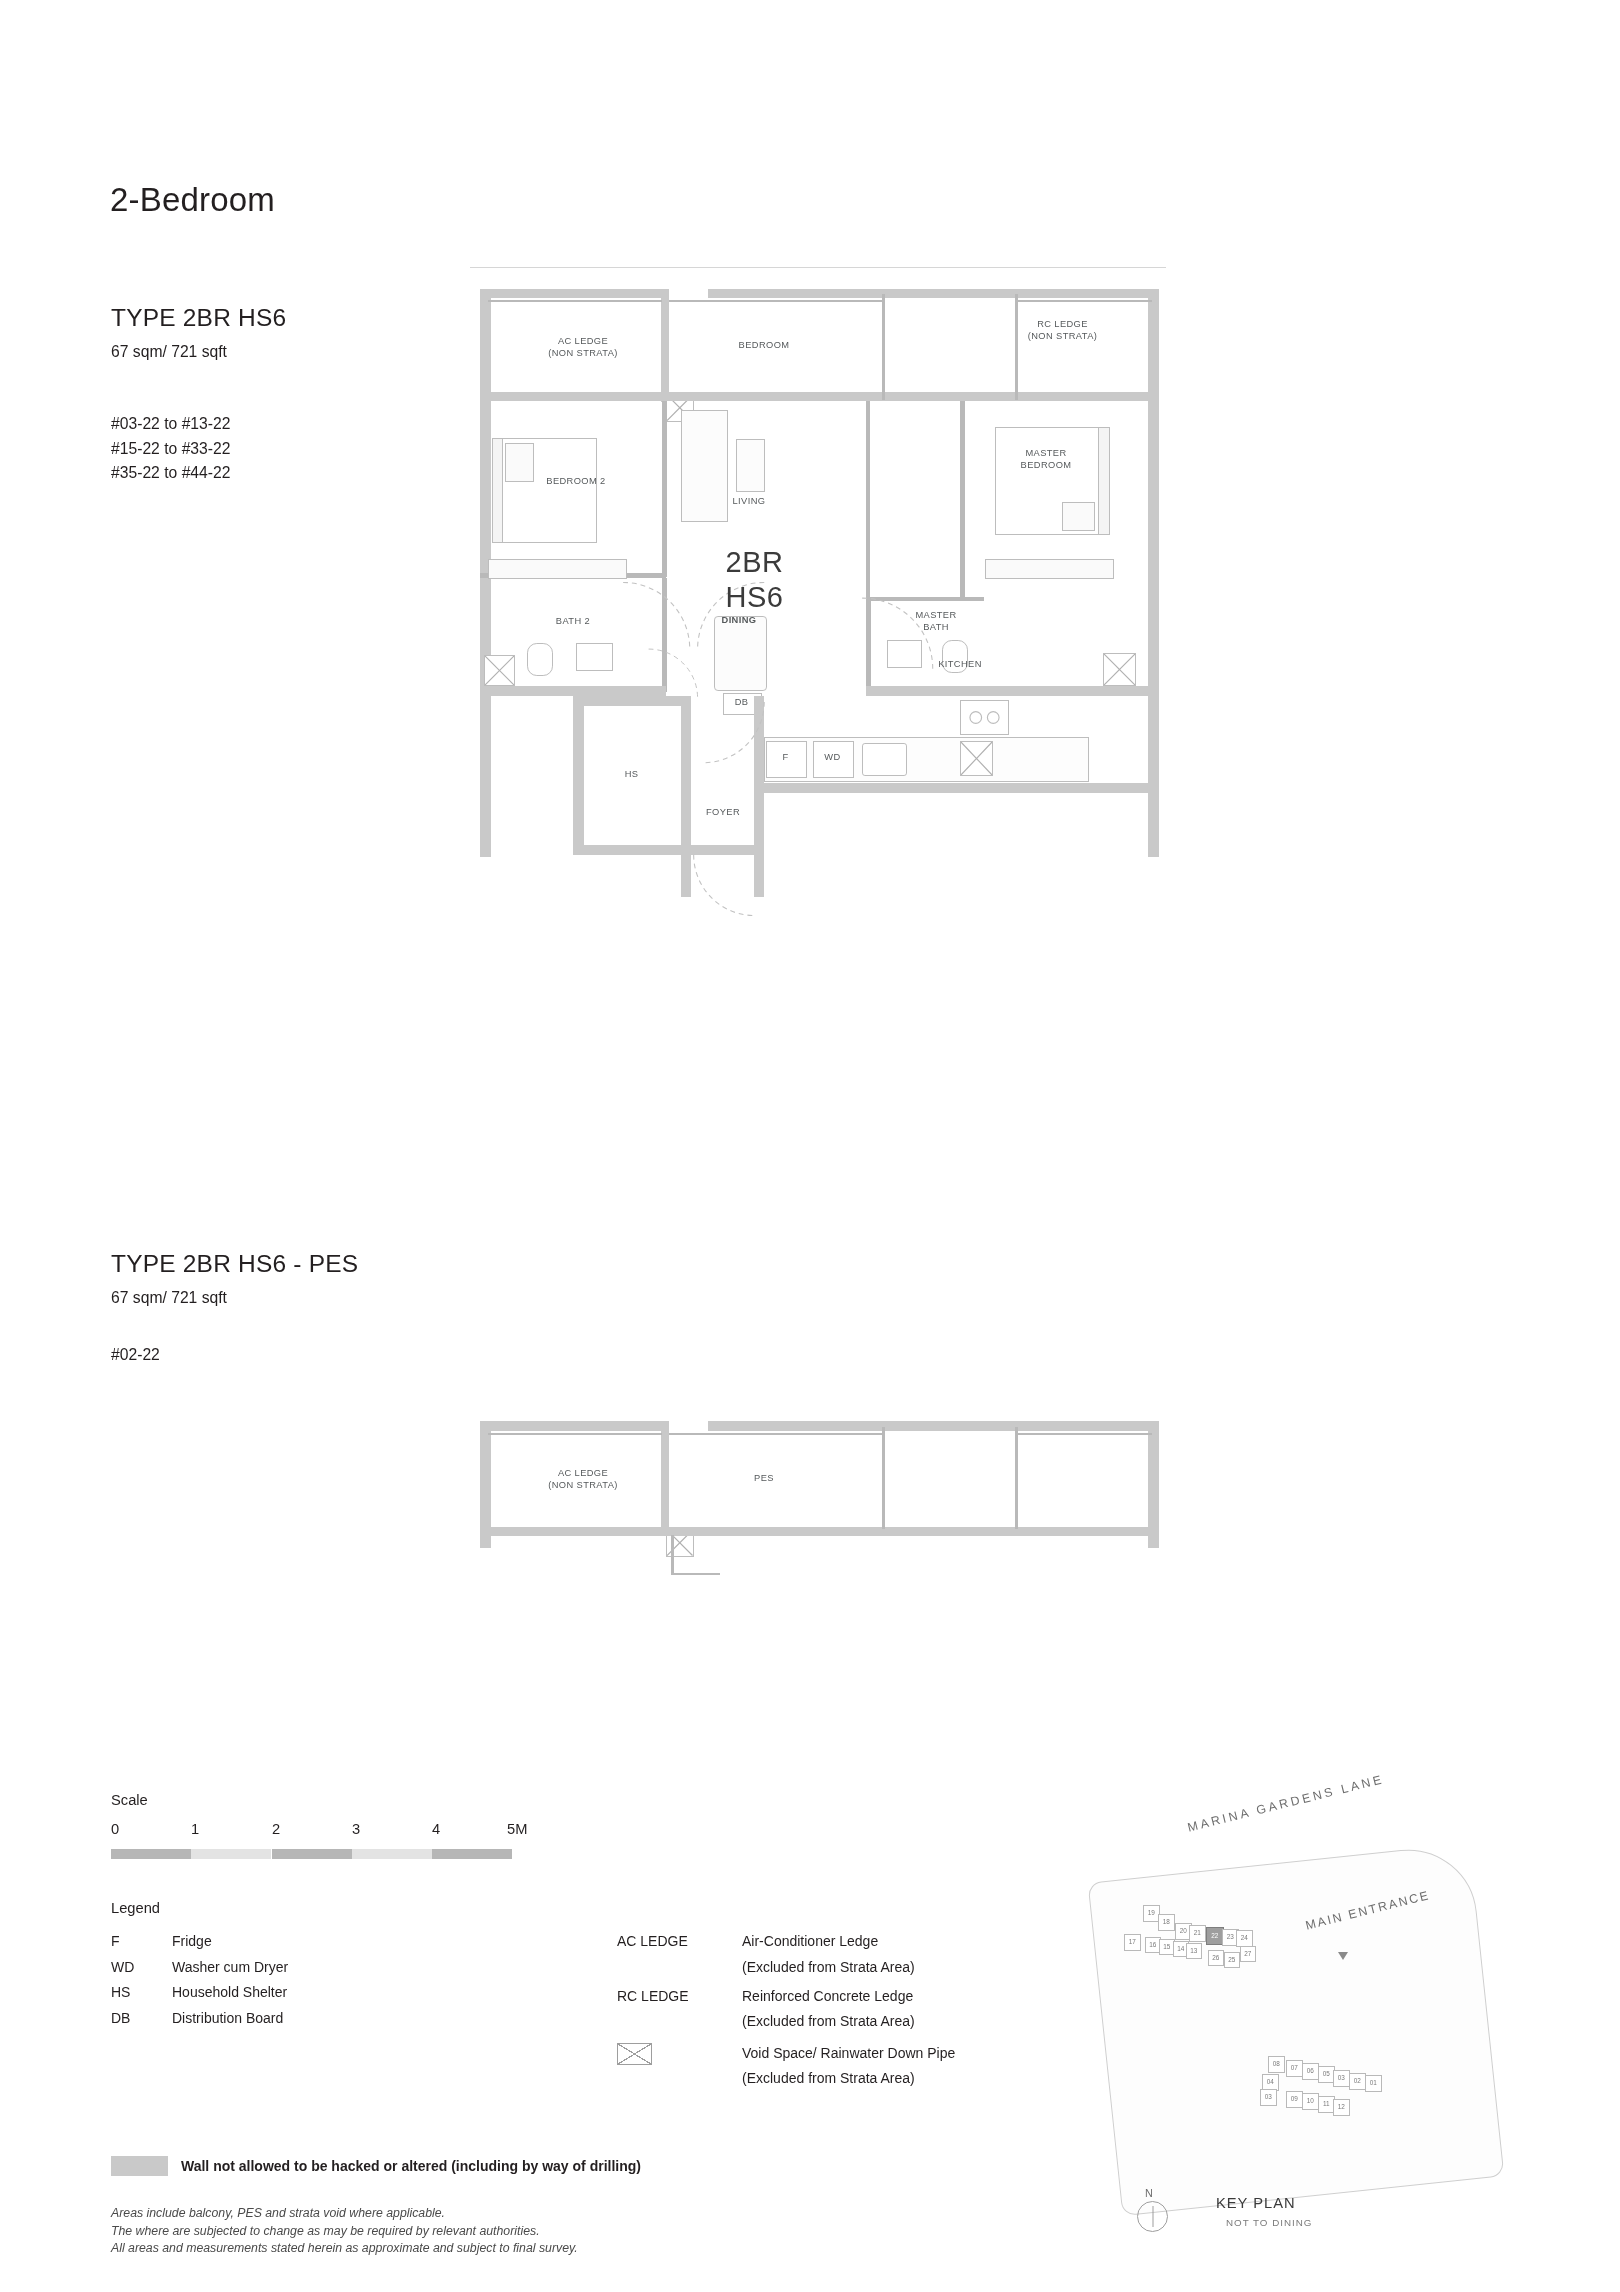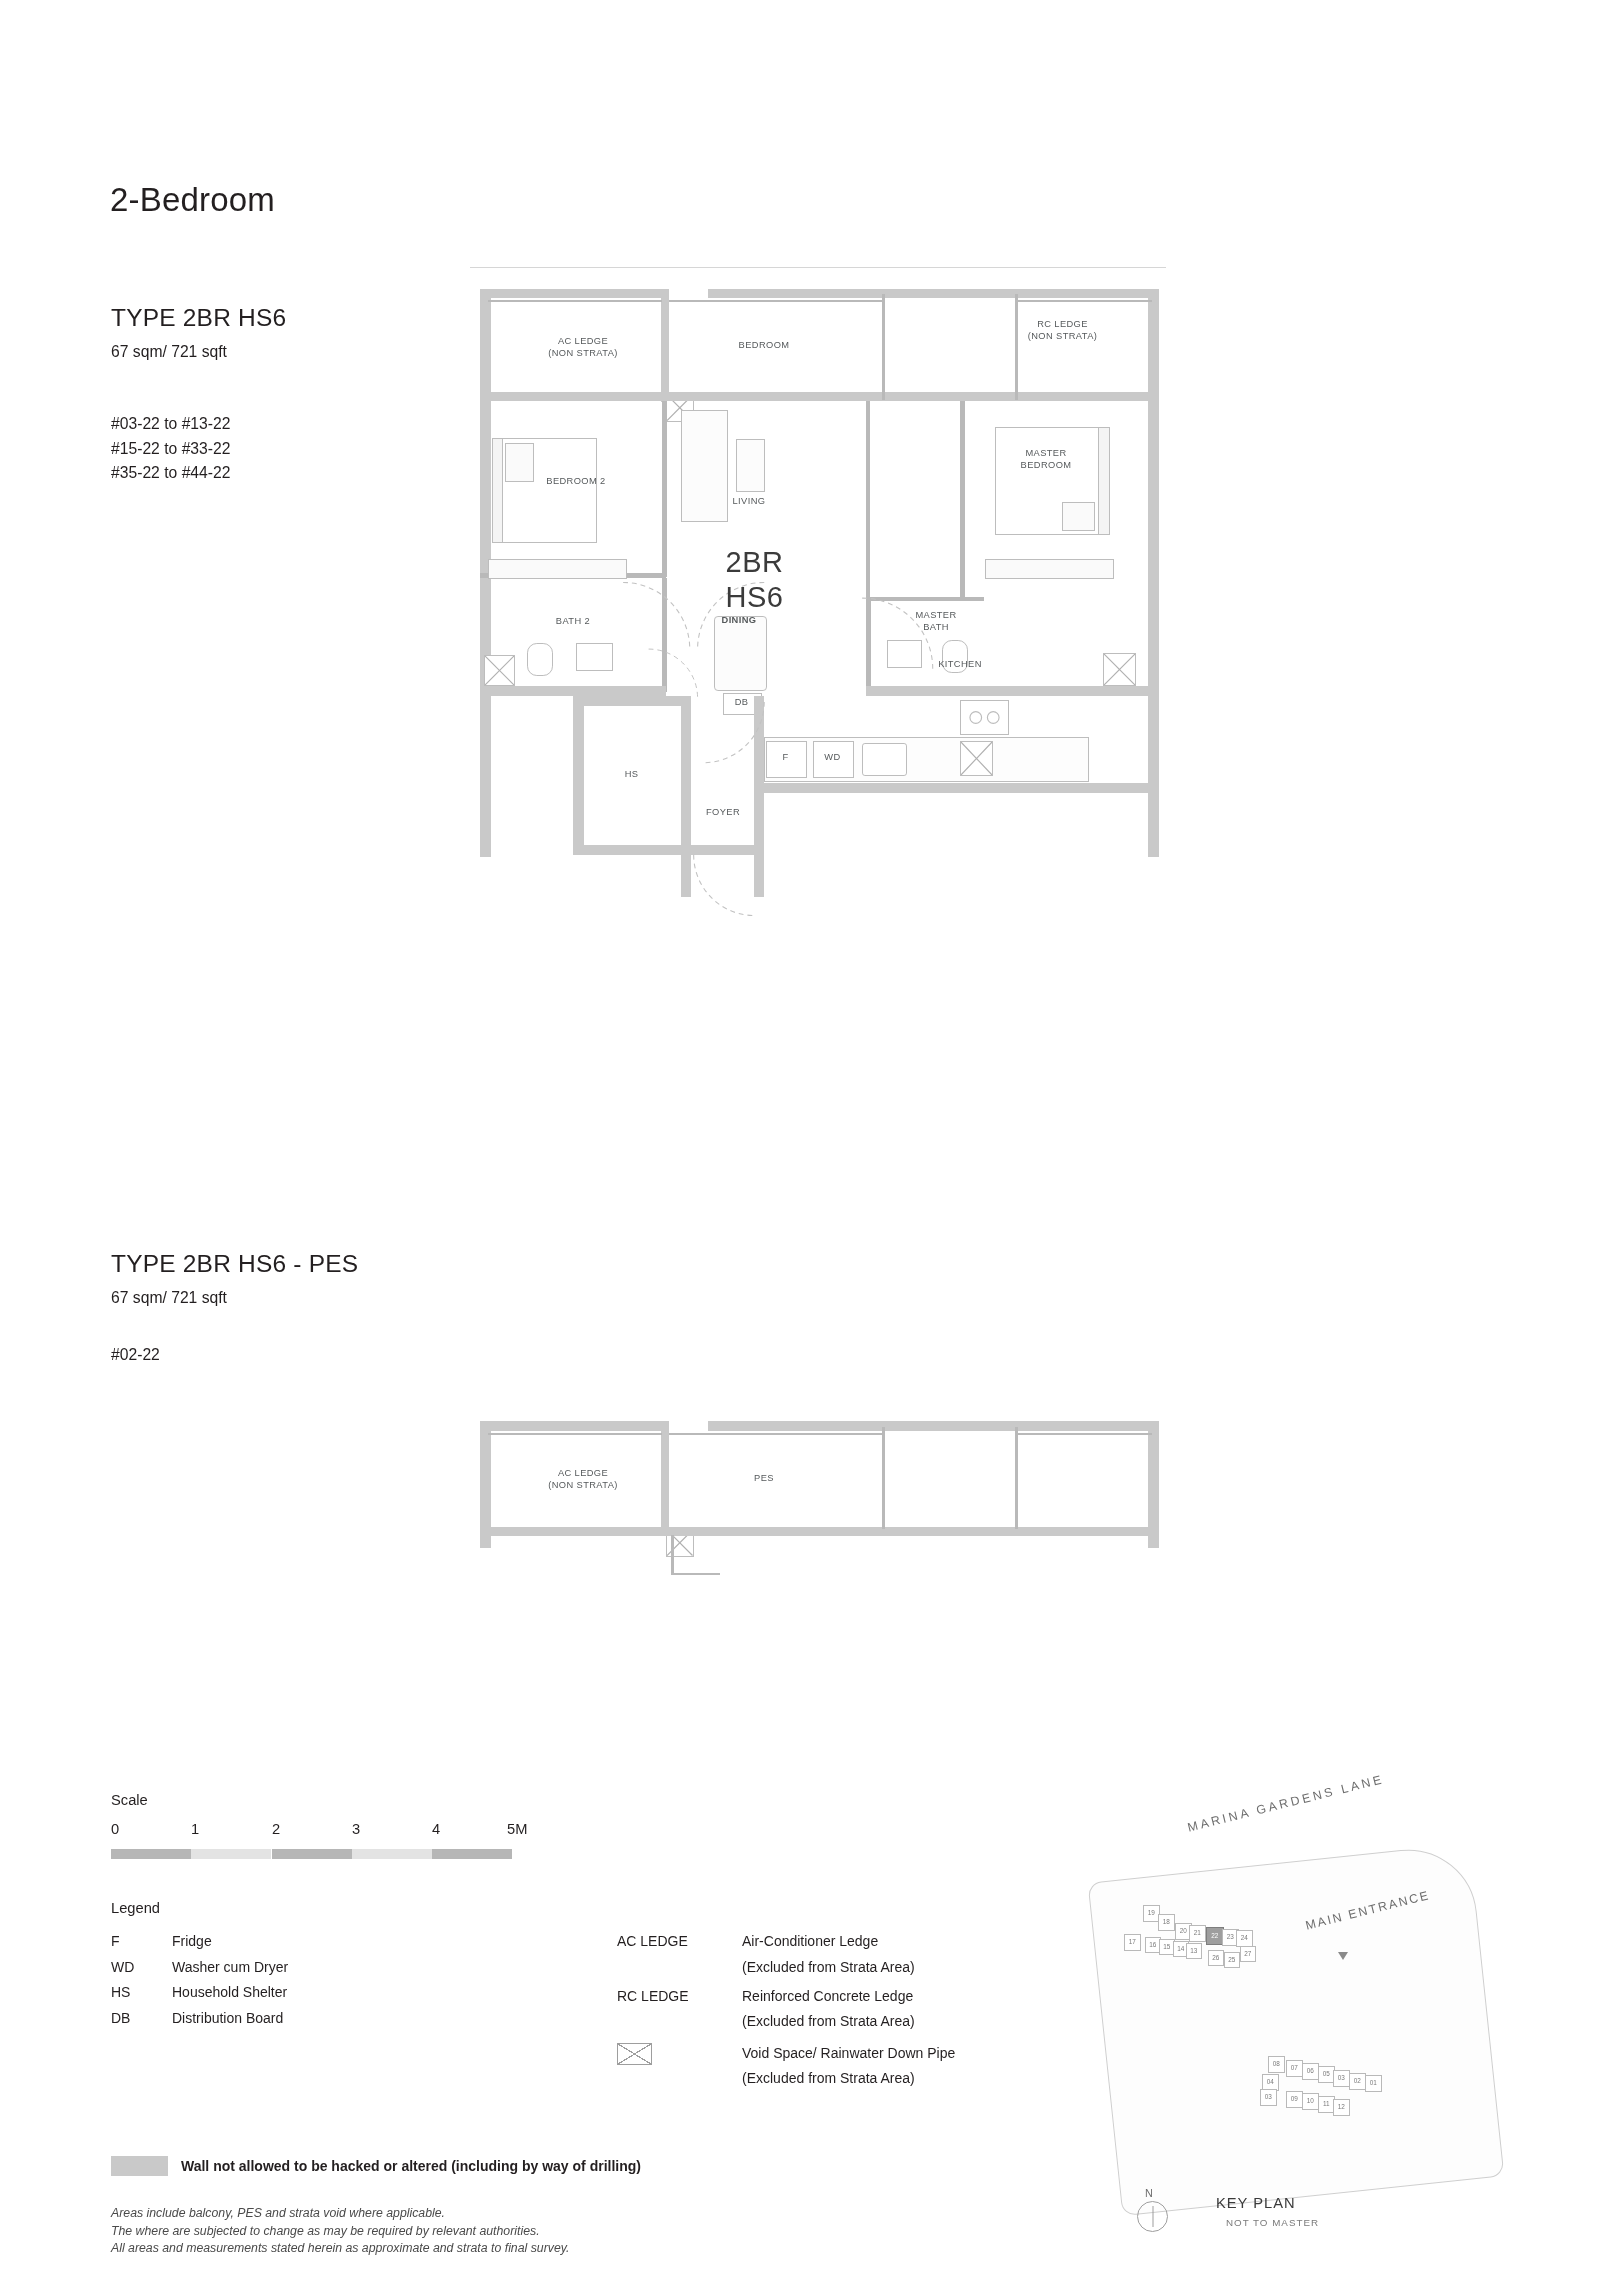--- a/index.html
+++ b/index.html
@@ -363,21 +363,21 @@
       <span class="k"><span class="hatchbox"></span></span><span class="v"><span>Void Space/ Rainwater Down Pipe</span><br><span>(Excluded from Strata Area)</span></span>
     </div>
   </div>
 
   <div class="wall-swatch"></div>
   <div class="wall-note-text">Wall not allowed to be hacked or altered (including by way of drilling)</div>
 
   <div class="disclaimer">
     <div>Areas include balcony, PES and strata void where applicable.</div>
     <div>The where are subjected to change as may be required by relevant authorities.</div>
-    <div>All areas and measurements stated herein as approximate and strata to final survey.</div>
+    <div>All areas and measurements stated herein as approximate and subject to final survey.</div>
   </div>
 
   <div class="keyplan">
     <div class="kp-site"></div>
 
     <div class="kp-road" style="left:127px; top:17.6px; transform:rotate(-14deg); transform-origin:left top;">MARINA GARDENS LANE</div>
     <div class="kp-road" style="left:245px; top:116px; letter-spacing:2px; transform:rotate(-14deg); transform-origin:left top;">MAIN ENTRANCE</div>
     <div class="kp-entrance-arrow" style="left:279px; top:149px;"></div>
 
     <div class="kp-unit" style="left:84px; top:102px; width:14.7px; height:14.7px;">19</div>
@@ -411,17 +411,17 @@
 
     <div class="kp-unit" style="left:201px; top:286px; width:14.7px; height:14.7px;">03</div>
     <div class="kp-unit" style="left:227px; top:288px; width:14.7px; height:14.7px;">09</div>
     <div class="kp-unit" style="left:243px; top:290px; width:14.7px; height:14.7px;">10</div>
     <div class="kp-unit" style="left:259px; top:293px; width:14.7px; height:14.7px;">11</div>
     <div class="kp-unit" style="left:274px; top:296px; width:14.7px; height:14.7px;">12</div>
 
     <div class="kp-north">N</div>
     <div class="kp-compass"></div>
     <div class="kp-title">KEY PLAN</div>
-    <div class="kp-sub">NOT TO MASTER</div>
+    <div class="kp-sub">NOT TO DINING</div>
   </div>
 
 </div>
 
 
 </body></html>

